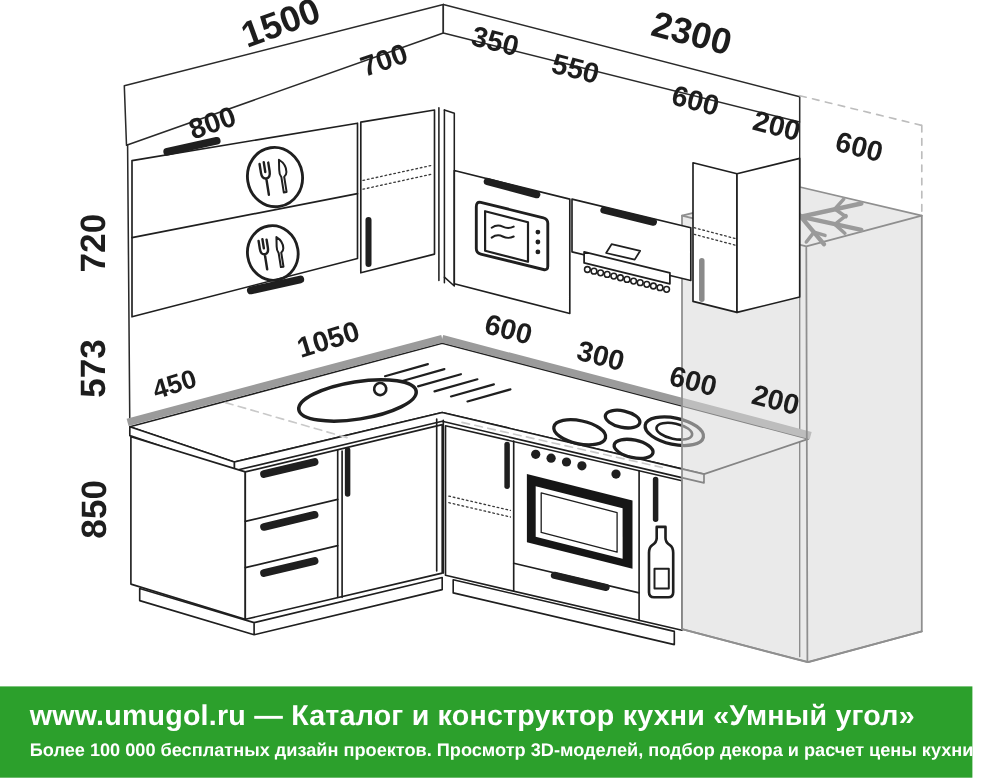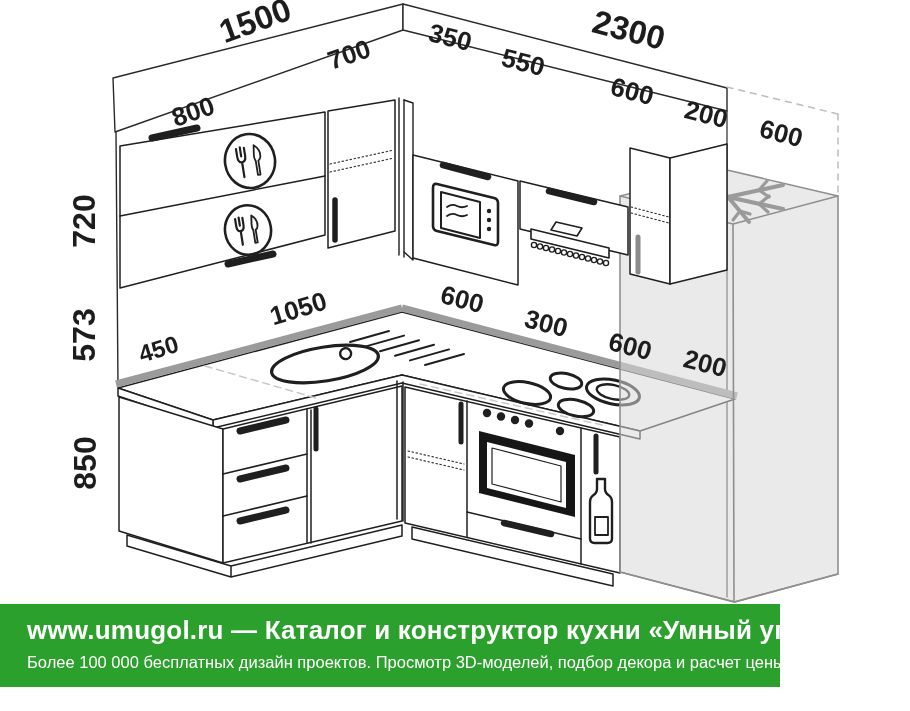--- a/index.html
+++ b/index.html
@@ -1,23 +1,23 @@
 <!DOCTYPE html>
 <html><head>
 <meta charset="utf-8">
 <style>
   html,body{margin:0;padding:0;background:#ffffff;}
   .page{width:910px;height:711px;position:relative;background:#ffffff;overflow:hidden;
         font-family:"Liberation Sans",sans-serif;}
   .drawing{display:block;}
   svg text{font-family:"Liberation Sans",sans-serif;font-weight:bold;fill:#1d1d1d;}
-  .footer{position:absolute;left:0;top:604px;width:780px;height:83px;
+  .footer{position:absolute;left:0;top:624px;width:884px;height:83px;
           box-sizing:border-box;padding:11px 0 16px 27px;color:#ffffff;}
   .footer-headline{font-size:26px;font-weight:bold;letter-spacing:0.2px;line-height:1.2;white-space:nowrap;}
-  .footer-subtitle{font-size:16.5px;font-weight:normal;margin-top:7px;white-space:nowrap;}
+  .footer-subtitle{font-size:16.5px;font-weight:bold;margin-top:7px;white-space:nowrap;}
 </style>
 </head>
 <body>
 
 <div class="page">
 
 <svg class="drawing" width="910" height="628" viewBox="0 0 910 628" fill="none" stroke-linecap="round" stroke-linejoin="round">
 
   <g stroke="#2a2a2a" stroke-width="1.4" fill="#ffffff">
     <path d="M113,78 L403,4 L403,30 L115,132 Z"></path>

